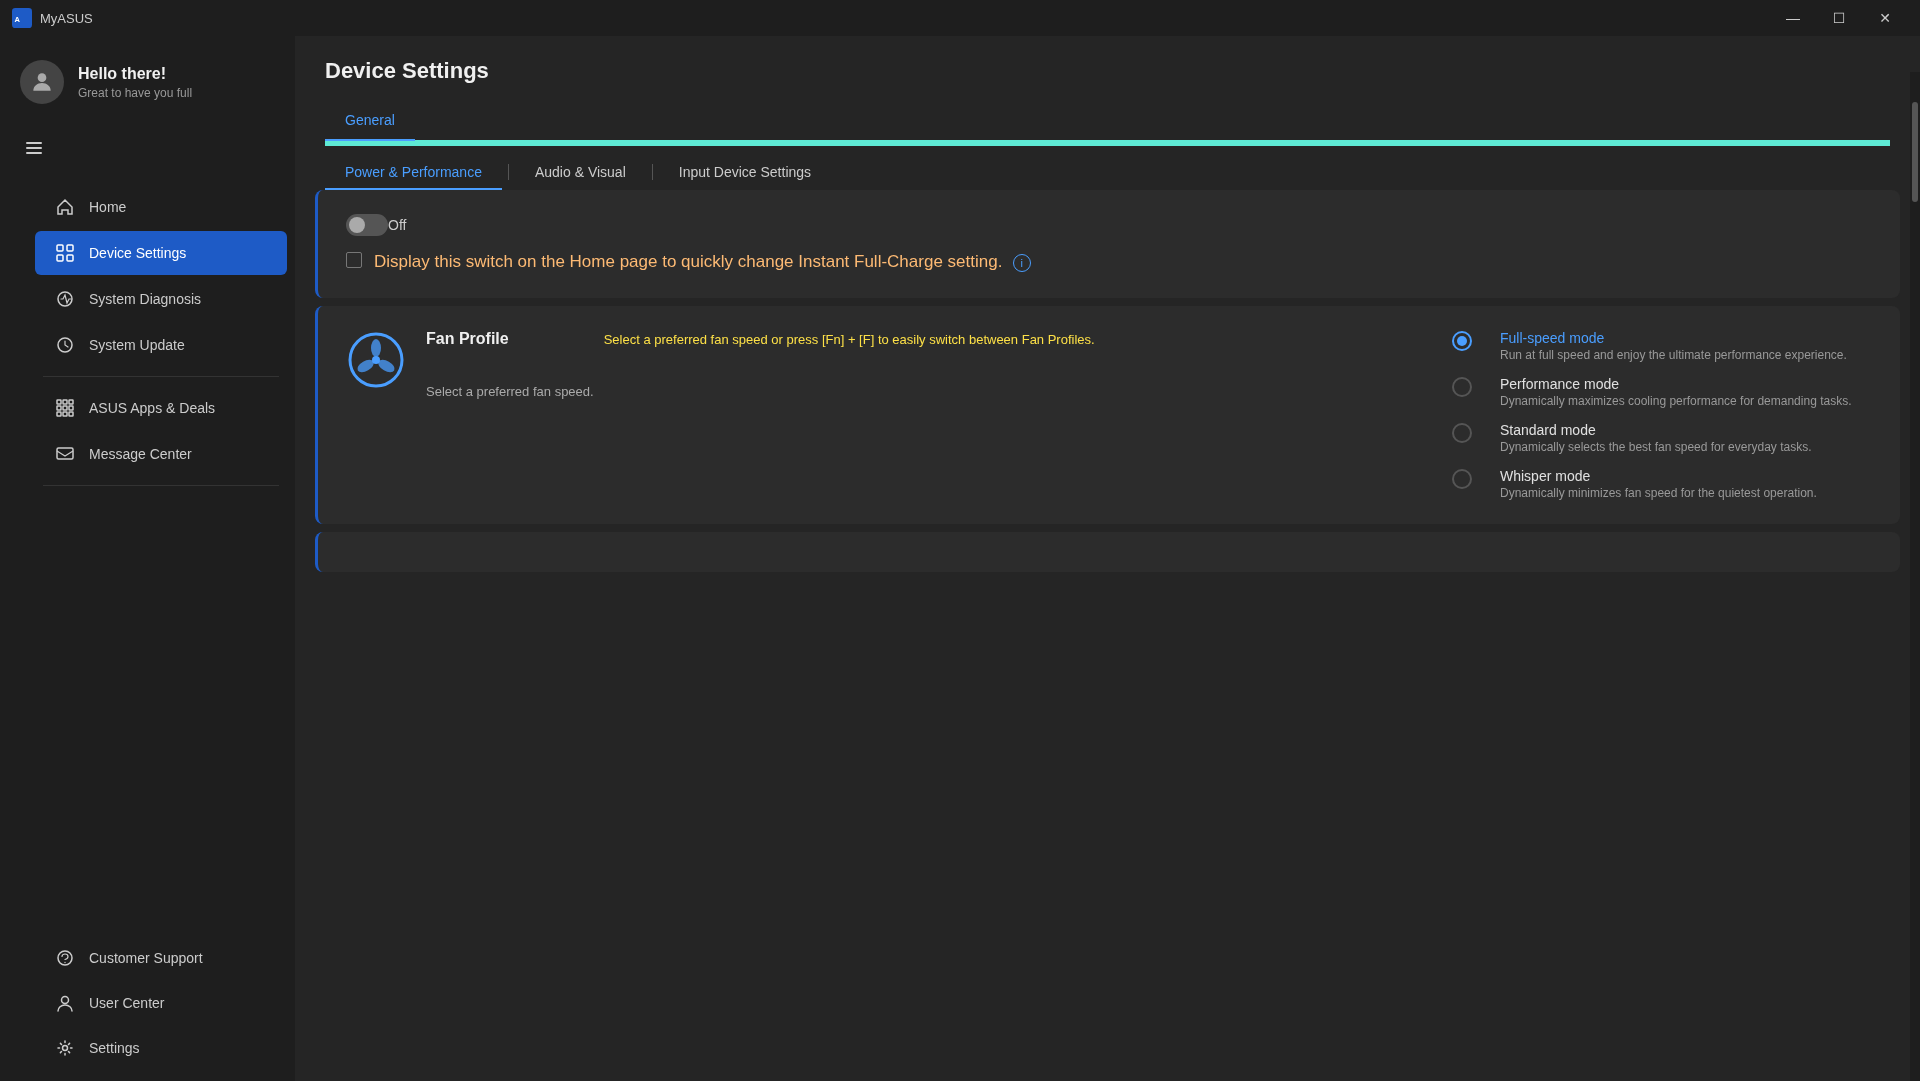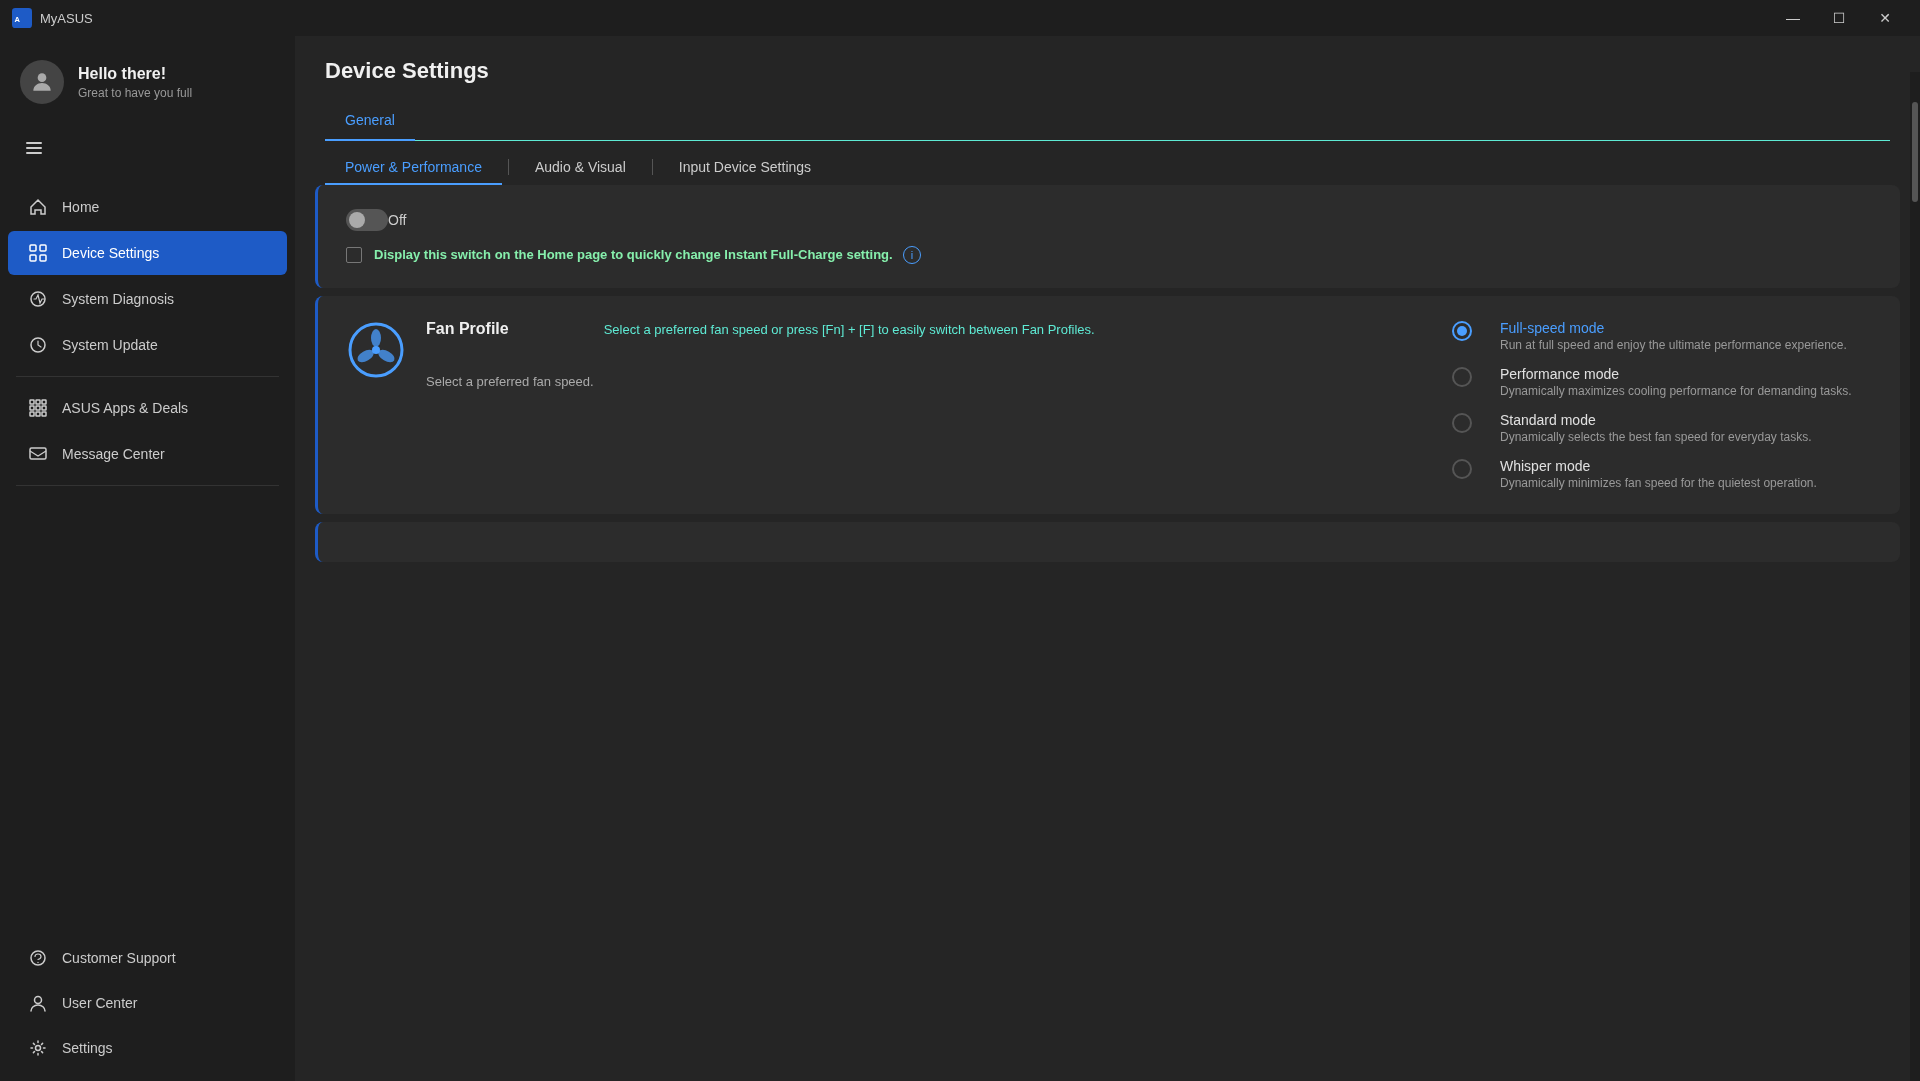--- a/index.html
+++ b/index.html
@@ -98,20 +98,21 @@
       font-size: 12px;
       color: #999;
       margin-top: 2px;
     }
 
     .nav-section {
       display: flex;
       flex-direction: column;
       flex: 1;
       padding-top: 6px;
+      padding-left: 27px;
     }
 
     .hamburger-btn {
       width: 40px;
       height: 40px;
       background: transparent;
       border: none;
       color: #ccc;
       cursor: pointer;
       display: flex;
@@ -166,21 +167,21 @@
       font-size: 22px;
       font-weight: 600;
       color: #f0f0f0;
       margin-bottom: 18px;
     }
 
     
     .tabs-row {
       display: flex;
       align-items: center;
-      border-bottom: 1px solid #5eead4;
+      border-bottom: 6px solid #5eead4;
       padding: 0;
     }
     .tab-item {
       padding: 10px 20px 12px 20px;
       font-size: 14px;
       color: #999;
       cursor: pointer;
       position: relative;
       white-space: nowrap;
     }
@@ -298,24 +299,23 @@
       width: 16px;
       height: 16px;
       border: 1.5px solid #777;
       border-radius: 2px;
       flex-shrink: 0;
       margin-top: 2px;
       cursor: pointer;
       background: transparent;
     }
     .checkbox-text {
-      font-size: 13px;
-      color: #86efac;
+      font-size: 17px;
+      color: #fdba74;
       line-height: 1.4;
-      font-weight: bold;
     }
     .info-icon {
       width: 18px;
       height: 18px;
       border-radius: 50%;
       border: 1.5px solid #4a9eff;
       color: #4a9eff;
       font-size: 11px;
       display: inline-flex;
       align-items: center;
@@ -350,21 +350,21 @@
       color: #f0f0f0;
     }
     .fan-subtitle {
       font-size: 13px;
       color: #aaa;
       margin-bottom: 8px;
       margin-top: 36px;
     }
     .fan-desc {
       font-size: 13px;
-      color: #5eead4;
+      color: #fde047;
       line-height: 1.5;
     }
 
     .fan-right {
       display: flex;
       flex-direction: column;
       gap: 14px;
       min-width: 420px;
     }
 

